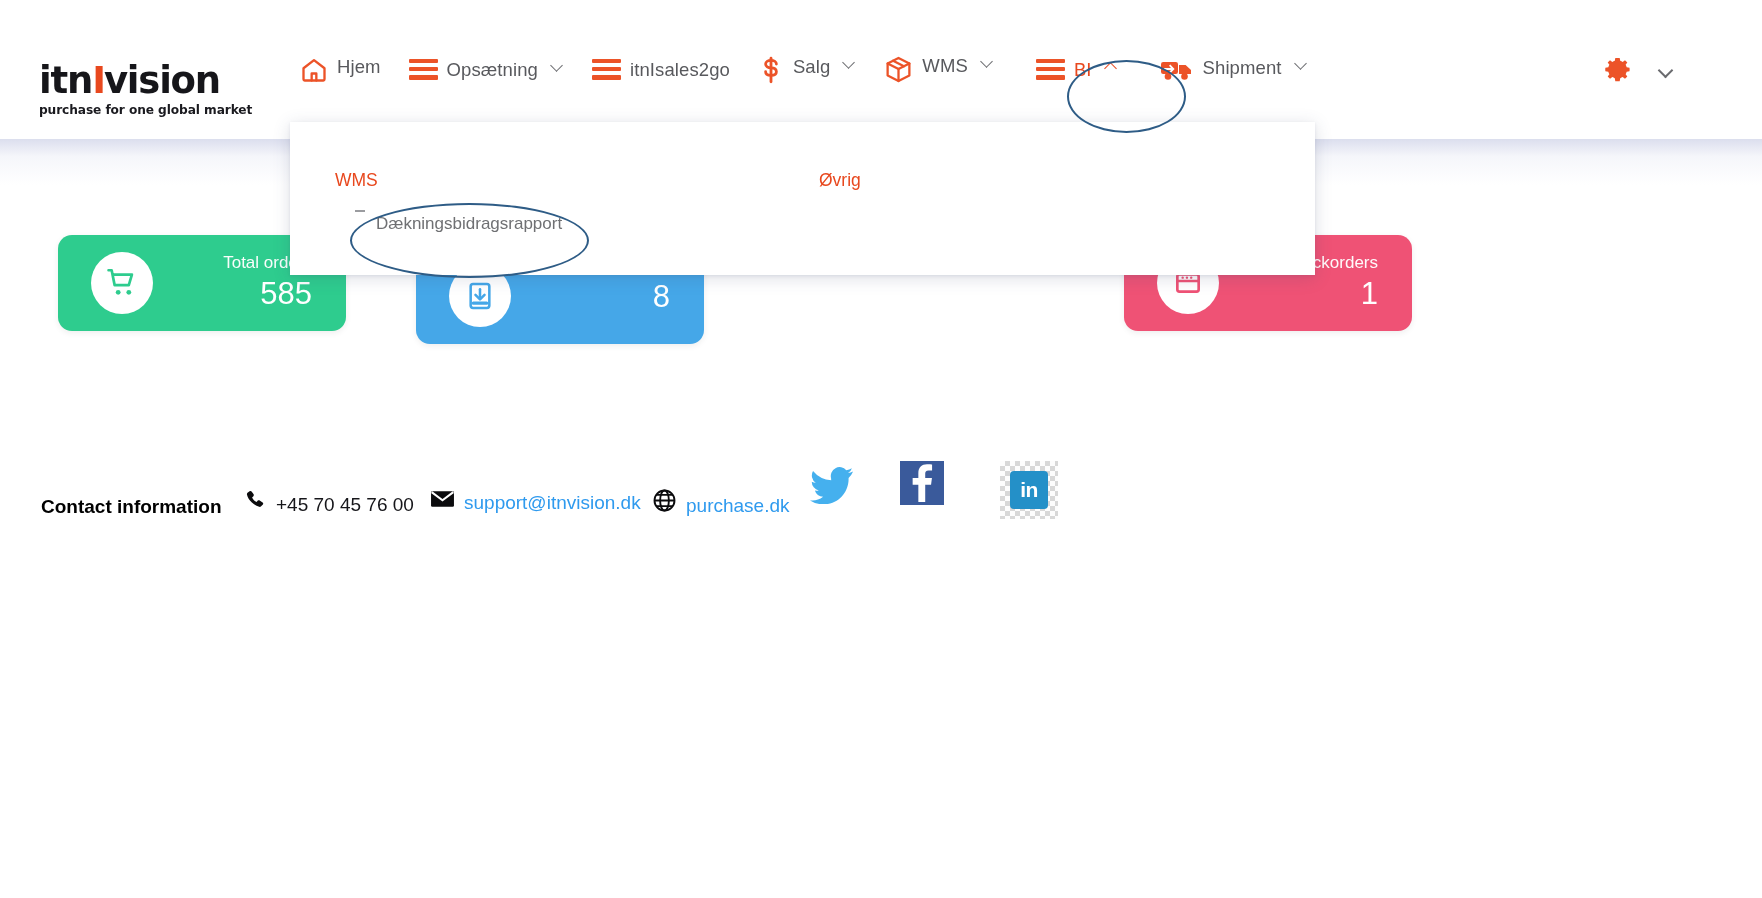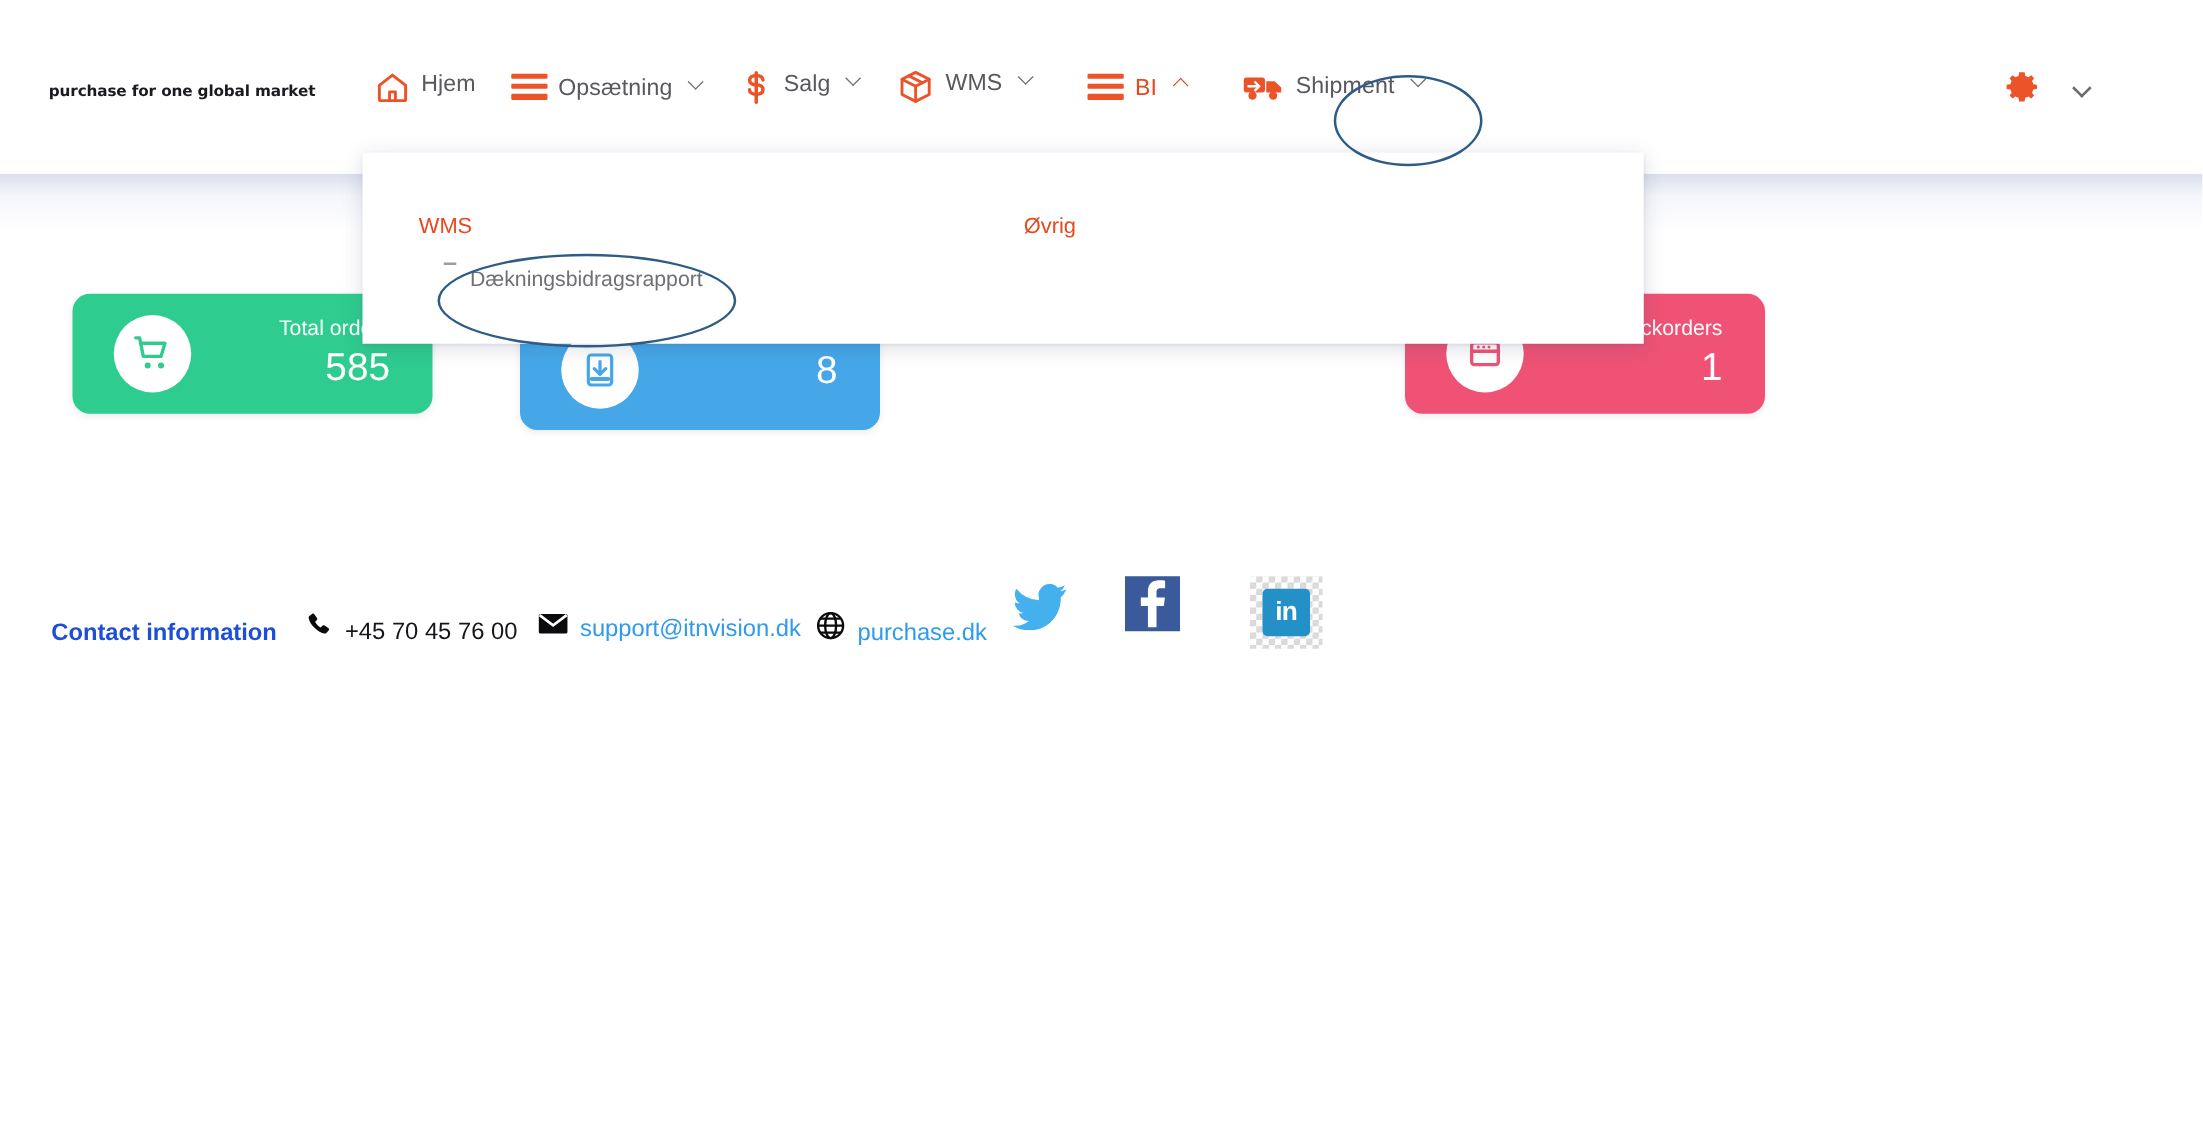--- a/index.html
+++ b/index.html
@@ -238,21 +238,21 @@
     height: 90px;
     display: flex;
     align-items: center;
     z-index: 10;
   }
   .footer-title {
     position: absolute;
     left: 41px; top: 41px;
     font-weight: 700;
     font-size: 19px;
-    color: #1d4ed8;
+    color: #000000;
   }
   .f-item {
     position: absolute;
     display: flex;
     align-items: flex-end;
     gap: 9px;
   }
   .f-text { font-size: 19px; color: #16161a; }
   .f-link { font-size: 19px; color: #2f9aee; cursor: pointer; }
   #f-phone { left: 243px; top: 33px; }
@@ -312,20 +312,21 @@
   }
 </style>
 </head>
 <body>
 
 <div id="page">
 
   <div class="header">
 
     <div class="logo-wrap">
+      <div class="logo-main"><span>itn</span><span class="bar">I</span><span>vision</span></div>
       <div class="logo-sub">purchase for one global market</div>
     </div>
 
     <div class="nav">
 
       <div class="nav-item">
         <span class="nav-icon">
           <svg width="28" height="28" viewBox="0 0 24 24" fill="none" stroke="#ec5328" stroke-width="2" stroke-linecap="round" stroke-linejoin="round">
             <path d="M3 10.5 12 3.5l9 7V20a1 1 0 0 1-1 1H4a1 1 0 0 1-1-1z"></path>
             <path d="M10 21v-6h4v6"></path>
@@ -337,20 +338,28 @@
       <div class="nav-item">
         <span class="nav-icon hamburger">
           <span></span>
             <span></span>
             <span></span>
         </span>
         <span class="nav-label">Opsætning</span>
         <span class="caret small"></span>
       </div>
 
+      <div class="nav-item">
+        <span class="nav-icon hamburger">
+          <span></span>
+            <span></span>
+            <span></span>
+        </span>
+        <span class="nav-label">itnIsales2go</span>
+      </div>
 
       <div class="nav-item">
         <span class="nav-icon">
           <svg width="26" height="28" viewBox="0 0 24 26" fill="none" stroke="#ec5328" stroke-width="2.6" stroke-linecap="round" stroke-linejoin="round">
             <path d="M12 2v22"></path>
             <path d="M17 7.5c0-2.2-2.2-3.5-5-3.5S7 5.3 7 7.5 9.2 11 12 11s5 1.3 5 3.6-2.2 3.4-5 3.4-5-1.2-5-3.4"></path>
           </svg>
         </span>
         <span class="nav-label">Salg</span>
         <span class="caret small"></span>

